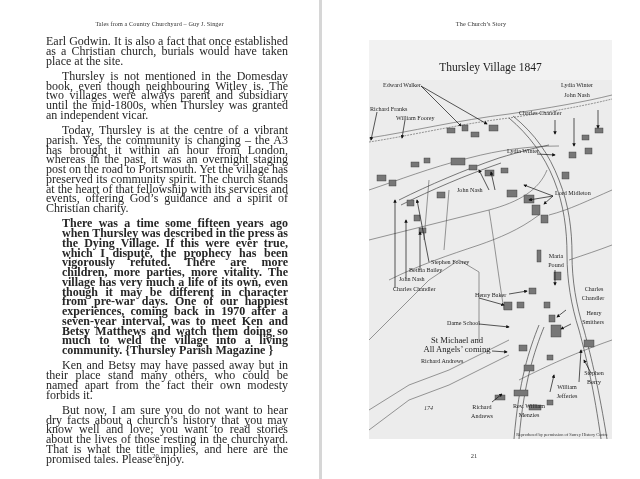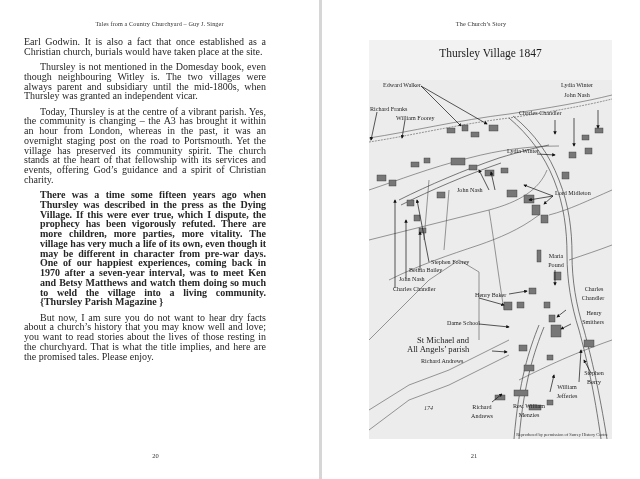--- a/index.html
+++ b/index.html
@@ -11,60 +11,61 @@
   .page { position: absolute; top: 0; height: 479px; background: #fff; }
   .page-left { left: 0; width: 319px; }
   .page-right { left: 322px; width: 318px; }
   .spine { position: absolute; left: 319px; top: 0; width: 3px; height: 479px; background: #d6d6d6; }
   .running-head {
     position: absolute; top: 20px; width: 100%; text-align: center;
     font-size: 6.2px; color: #333; letter-spacing: 0.1px;
   }
   .page-left .running-head { left: 0; width: 319px; padding-left: 0; }
   .body-text {
-    position: absolute; left: 24px; top: 37px; width: 242px;
-    font-size: 10px; line-height: 9.75px; text-align: justify; color: #262626;
+    position: absolute; left: 46px; top: 37px; width: 242px;
+    font-size: 12px; line-height: 9.75px; text-align: justify; color: #262626;
   }
   .body-text p { margin: 0 0 5.5px 0; text-indent: 16px; }
   .body-text p.first { text-indent: 0; }
   .body-text blockquote { margin: 0 0 5.5px 16px; padding: 0; }
   .body-text blockquote p { text-indent: 0; margin: 0; font-weight: bold; }
   .page-num {
     position: absolute; top: 452px; font-size: 6.5px; color: #333; width: 100%; text-align: center;
   }
   .page-left .page-num { left: -4px; }
   .page-right .page-num { left: -7px; }
   .map {
     position: absolute; left: 47px; top: 40px; width: 243px; height: 399px;
     background: #ececec; overflow: hidden;
   }
   .map svg { position: absolute; left: 0; top: 0; }
   .map-title {
-    position: absolute; left: 0; top: 7px; width: 100%; text-align: center;
+    position: absolute; left: 0; top: 21px; width: 100%; text-align: center;
     font-size: 11.5px; color: #1d1d1d;
   }
   .lbl { position: absolute; font-size: 6.1px; line-height: 7px; color: #1e1e1e; white-space: nowrap; }
   .lbl.c { text-align: center; }
-  .lbl.big { font-size: 8.6px; line-height: 9.4px; }
+  .lbl.big { font-size: 8.6px; line-height: 9.4px; text-align: center; }
   .credit { position: absolute; right: 4px; bottom: 2px; font-size: 4.4px; color: #333; white-space: nowrap; }
 </style>
 </head>
 <body>
 
 <div class="spread">
 
   <div class="page page-left">
     <div class="running-head">Tales from a Country Churchyard – Guy J. Singer</div>
     <div class="body-text">
       <p class="first">Earl Godwin. It is also a fact that once established as a Christian church, burials would have taken place at the site.</p>
       <p>Thursley is not mentioned in the Domesday book, even though neighbouring Witley is. The two villages were always parent and subsidiary until the mid-1800s, when Thursley was granted an independent vicar.</p>
       <p>Today, Thursley is at the centre of a vibrant parish. Yes, the community is changing – the A3 has brought it within an hour from London, whereas in the past, it was an overnight staging post on the road to Portsmouth. Yet the village has preserved its community spirit. The church stands at the heart of that fellowship with its services and events, offering God’s guidance and a spirit of Christian charity.</p>
       <blockquote>
         <p>There was a time some fifteen years ago when Thursley was described in the press as the Dying Village. If this were ever true, which I dispute, the prophecy has been vigorously refuted. There are more children, more parties, more vitality. The village has very much a life of its own, even though it may be different in character from pre-war days. One of our happiest experiences, coming back in 1970 after a seven-year interval, was to meet Ken and Betsy Matthews and watch them doing so much to weld the village into a living community. {Thursley Parish Magazine }</p>
       </blockquote>
+      <p>Ken and Betsy may have passed away but in their place stand many others, who could be named apart from the fact their own modesty forbids it.</p>
       <p>But now, I am sure you do not want to hear dry facts about a church’s history that you may know well and love; you want to read stories about the lives of those resting in the churchyard. That is what the title implies, and here are the promised tales. Please enjoy.</p>
     </div>
     <div class="page-num">20</div>
   </div>
 
   <div class="spine"></div>
 
   <div class="page page-right">
     <div class="running-head">The Church’s Story</div>
 
@@ -200,21 +201,21 @@
       <span class="lbl" style="left:24px;top:246px;">Charles Chandler</span>
       <span class="lbl c" style="left:172px;top:213px;width:30px;">Maria</span>
       <span class="lbl c" style="left:172px;top:222px;width:30px;">Pound</span>
       <span class="lbl c" style="left:208px;top:246px;width:34px;">Charles</span>
       <span class="lbl c" style="left:206px;top:255px;width:36px;">Chandler</span>
       <span class="lbl" style="left:106px;top:252px;">Henry Baker</span>
       <span class="lbl c" style="left:208px;top:270px;width:34px;">Henry</span>
       <span class="lbl c" style="left:206px;top:279px;width:36px;">Smithers</span>
       <span class="lbl" style="left:78px;top:280px;">Dame School</span>
       <span class="lbl big" style="left:48px;top:296px;width:80px;">St Michael and</span>
-      <span class="lbl big" style="left:38px;top:305px;width:100px;">All Angels’ parish</span>
+      <span class="lbl big" style="left:38px;top:305px;width:100px;">All Angels’ coming</span>
       <span class="lbl" style="left:52px;top:318px;">Richard Andrews</span>
       <span class="lbl c" style="left:208px;top:330px;width:34px;">Stephen</span>
       <span class="lbl c" style="left:208px;top:339px;width:34px;">Berry</span>
       <span class="lbl c" style="left:180px;top:344px;width:36px;">William</span>
       <span class="lbl c" style="left:180px;top:353px;width:36px;">Jefferies</span>
       <span class="lbl c" style="left:96px;top:364px;width:34px;">Richard</span>
       <span class="lbl c" style="left:96px;top:373px;width:34px;">Andrews</span>
       <span class="lbl c" style="left:136px;top:363px;width:48px;">Rev. William</span>
       <span class="lbl c" style="left:136px;top:372px;width:48px;">Menzies</span>
 

